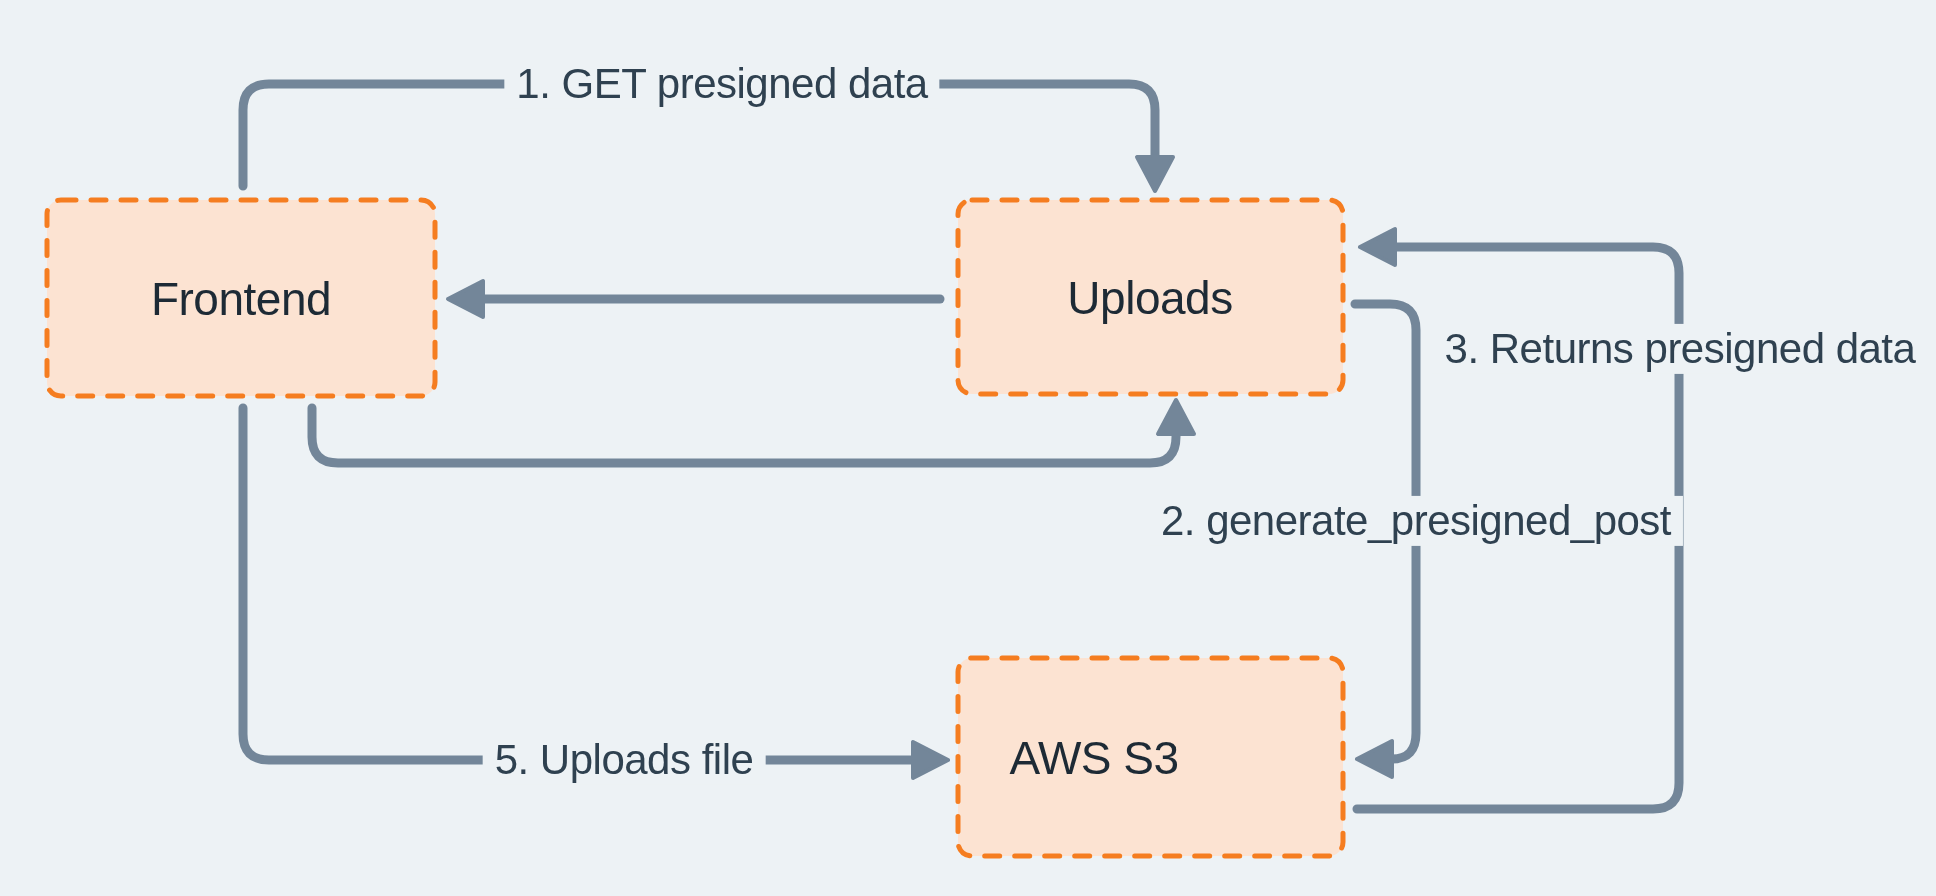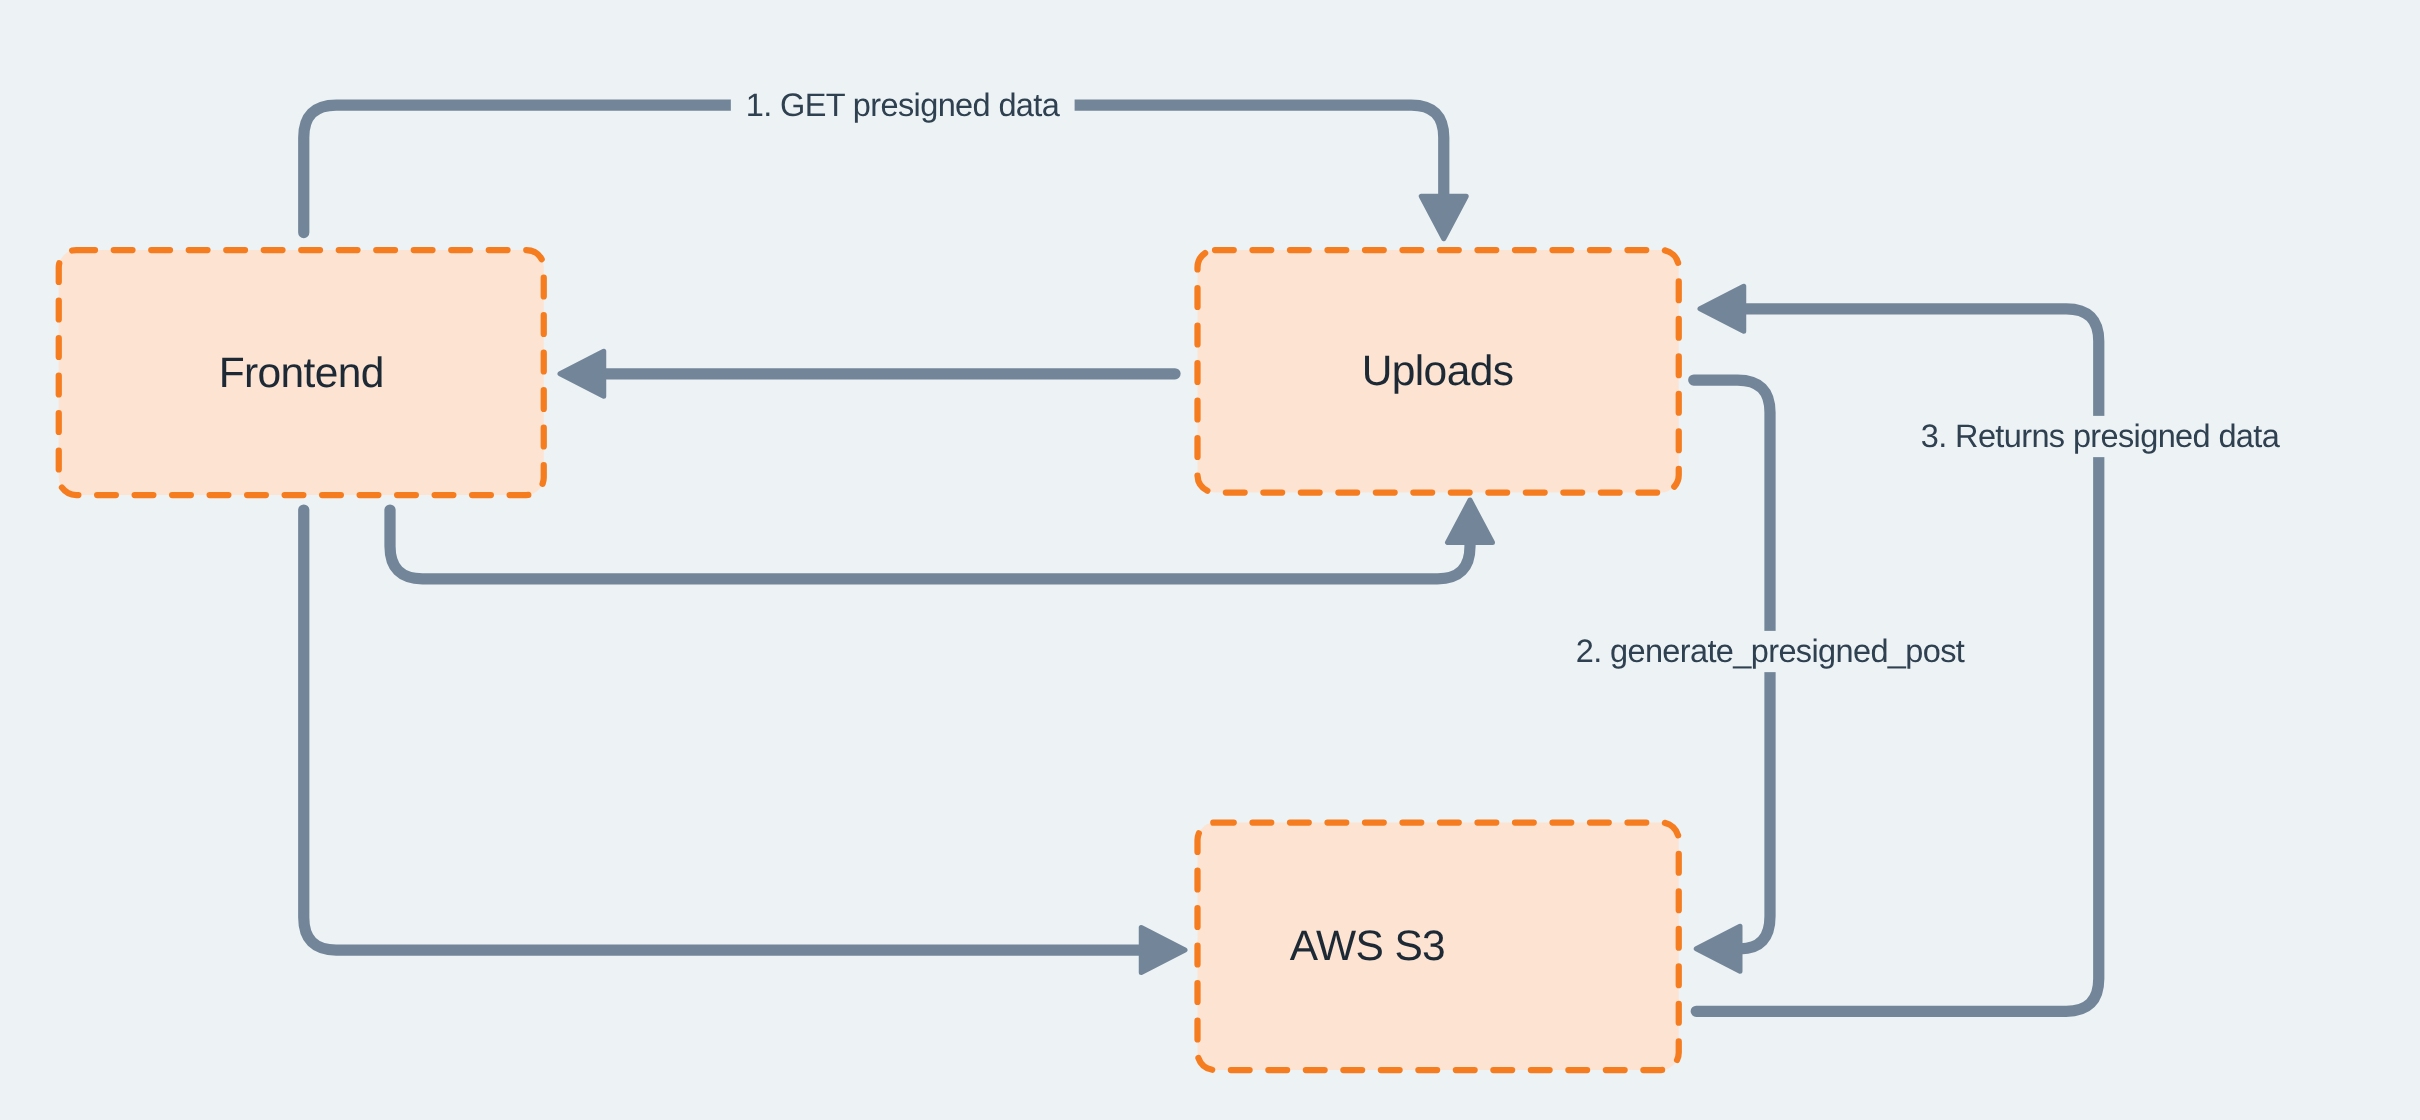--- a/index.html
+++ b/index.html
@@ -37,31 +37,31 @@
     stroke:var(--node-border);
     stroke-width:5;
     stroke-dasharray:15 15;
     stroke-linecap:round;
   }
   .edge-label{
     position:absolute;
     transform:translate(-50%,-50%);
     background:var(--page-background);
     color:var(--label-text);
-    font-size:26px;
+    font-size:42px;
     letter-spacing:-0.5px;
     padding:2px 12px;
     white-space:pre;
     line-height:1.1;
   }
   .node-label{
     position:absolute;
     transform:translate(-50%,-50%);
     color:var(--node-text);
-    font-size:34px;
+    font-size:46px;
     letter-spacing:-0.5px;
     white-space:pre;
     line-height:1.1;
   }
 </style>
 </head>
 <body>
 
 <div class="stage">
 
@@ -98,18 +98,19 @@
 
     <g>
       <path class="connector" d="M 1357 809 L 1653 809 Q 1679 809 1679 783 L 1679 273 Q 1679 247 1653 247 L 1395 247"></path>
       <path class="arrowhead" d="M 1360 247 L 1395 229 L 1395 265 Z"></path>
     </g>
   </svg>
 
   <div class="edge-label" style="left:722px;top:84px">1. GET presigned data</div>
   <div class="edge-label" style="left:1416px;top:521px">2. generate_presigned_post</div>
   <div class="edge-label" style="left:1680px;top:349px">3. Returns presigned data</div>
+  <div class="edge-label" style="left:624px;top:760px">5. Uploads file</div>
 
   <div class="node-label" style="left:241px;top:299px">Frontend</div>
   <div class="node-label" style="left:1150px;top:298px">Uploads</div>
   <div class="node-label" style="left:1094px;top:758px">AWS S3</div>
 
 </div>
 
 </body></html>

